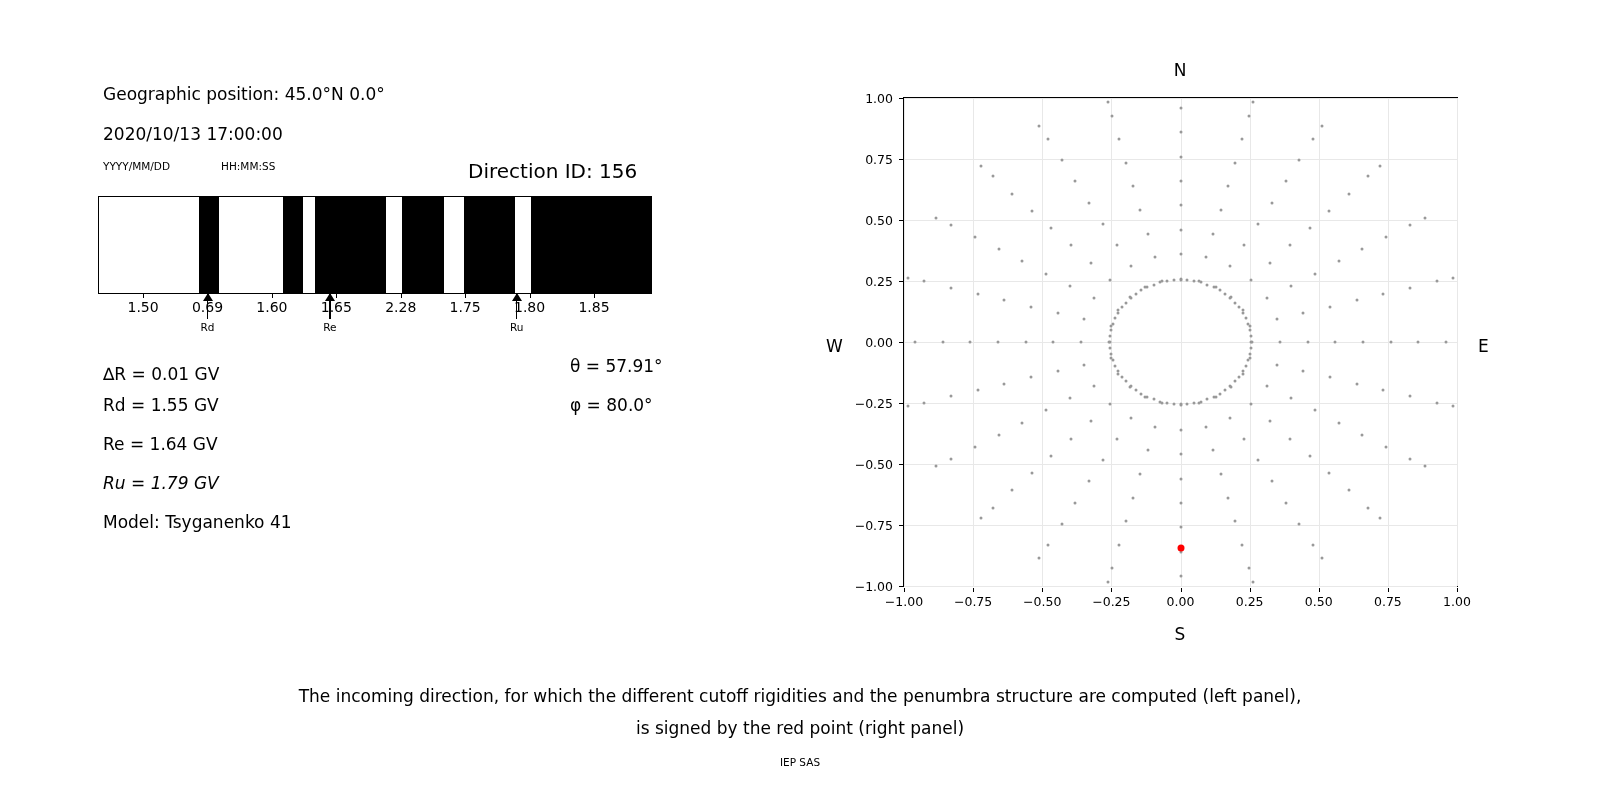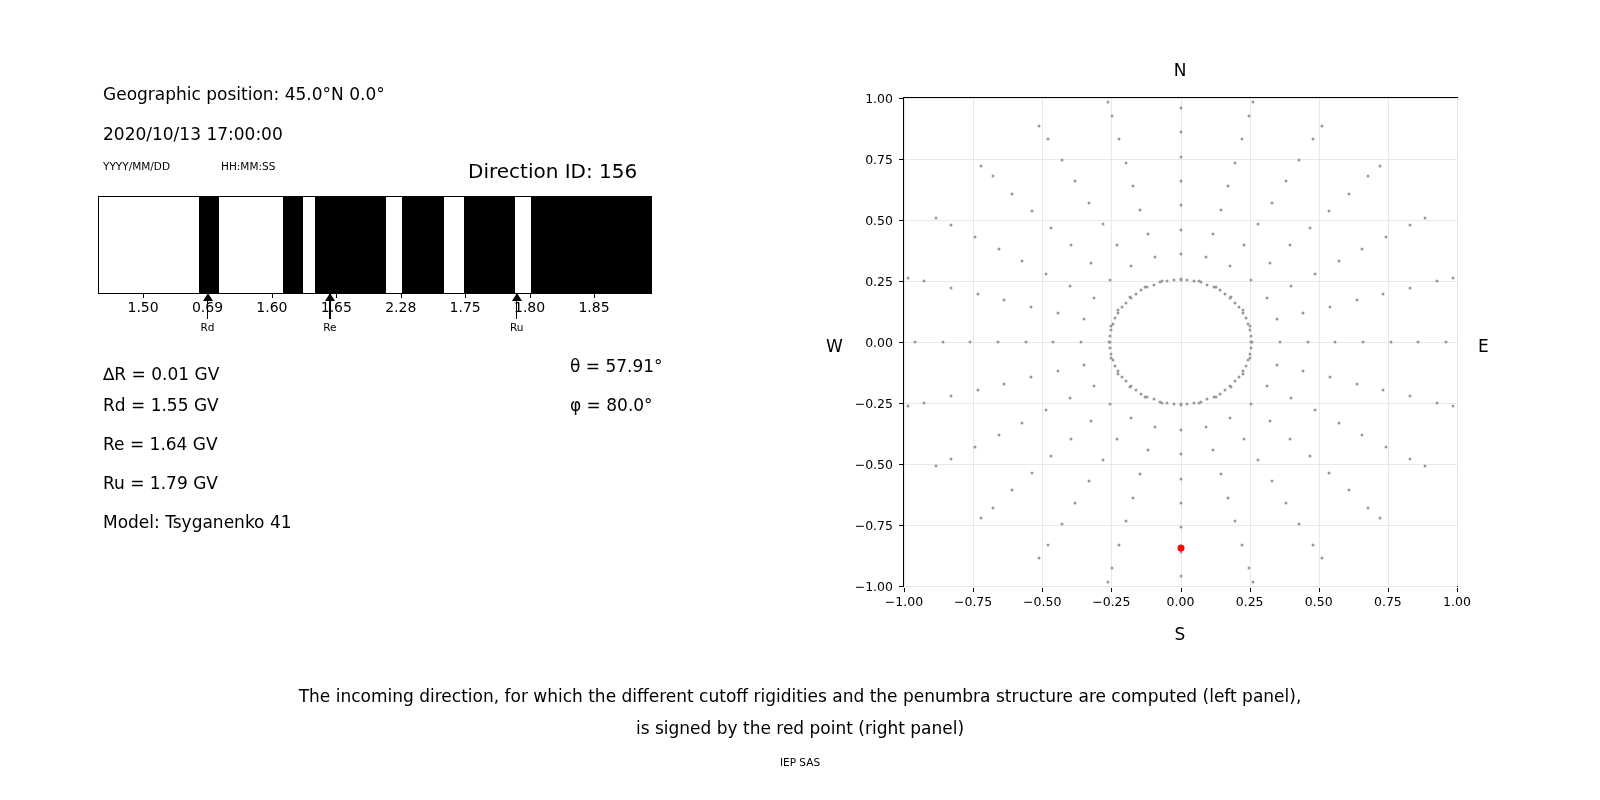--- a/index.html
+++ b/index.html
@@ -236,21 +236,21 @@
     <div class="marker-arrow" style="left: 408.721px; top: 0px;">
       <div class="shaft"></div>
       <div class="head"></div>
       <div class="mlabel">Ru</div>
     </div>
   </div>
 
 <div class="value-line col-left" style="top:364px;">∆R = 0.01 GV</div>
 <div class="value-line col-left" style="top:395px;">Rd = 1.55 GV</div>
 <div class="value-line col-left" style="top:434px;">Re = 1.64 GV</div>
-<div class="value-line col-left" style="top:473px;">Ru = 1.79 GV</div>
+<div class="value-line col-left" style="top:473px;font-style:italic;">Ru = 1.79 GV</div>
 <div class="value-line col-left" style="top:512px;">Model: Tsyganenko 41</div>
 <div class="value-line col-right" style="top:356px;">θ = 57.91°</div>
 <div class="value-line col-right" style="top:395px;">φ = 80.0°</div>
 
 <div id="sky-panel" class="abs">
   <div id="sky-grid">
       <div class="gline-v" style="left: 0px;"></div>
       <div class="gline-v" style="left: 69.125px;"></div>
       <div class="gline-v" style="left: 138.25px;"></div>
       <div class="gline-v" style="left: 207.375px;"></div>

